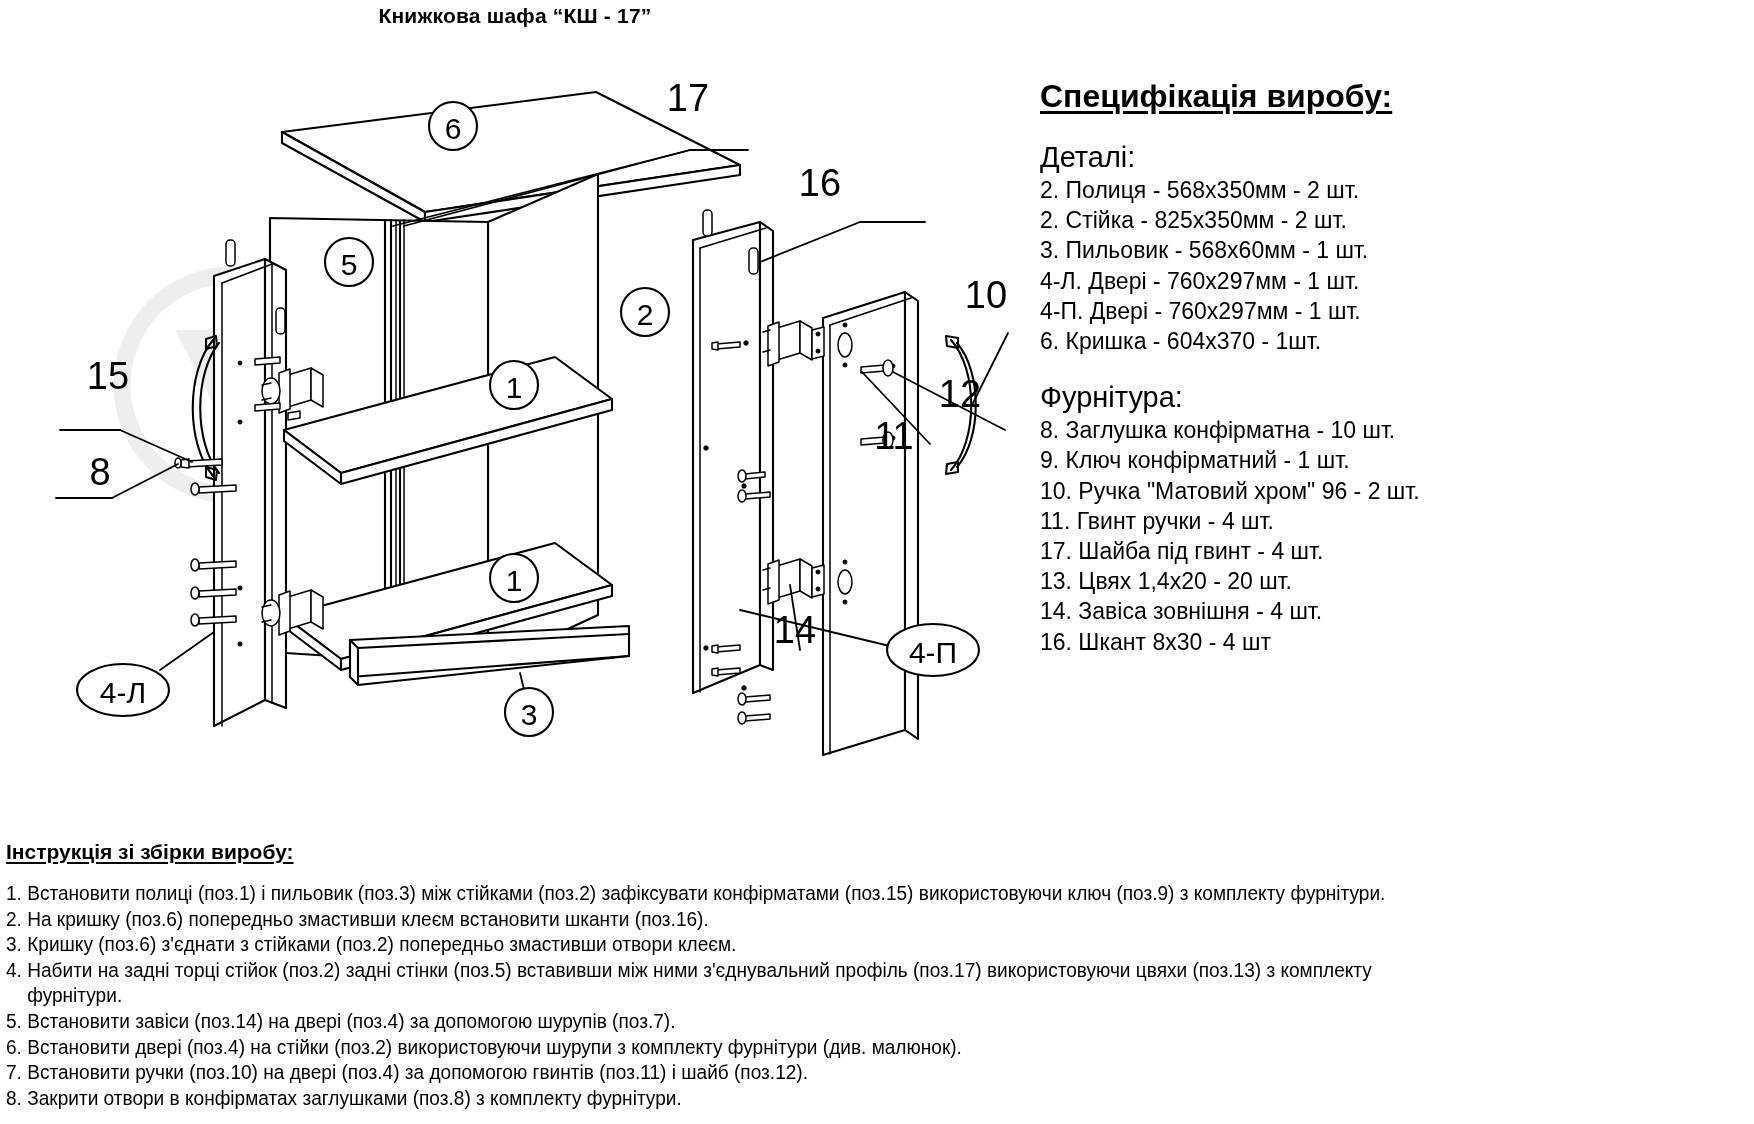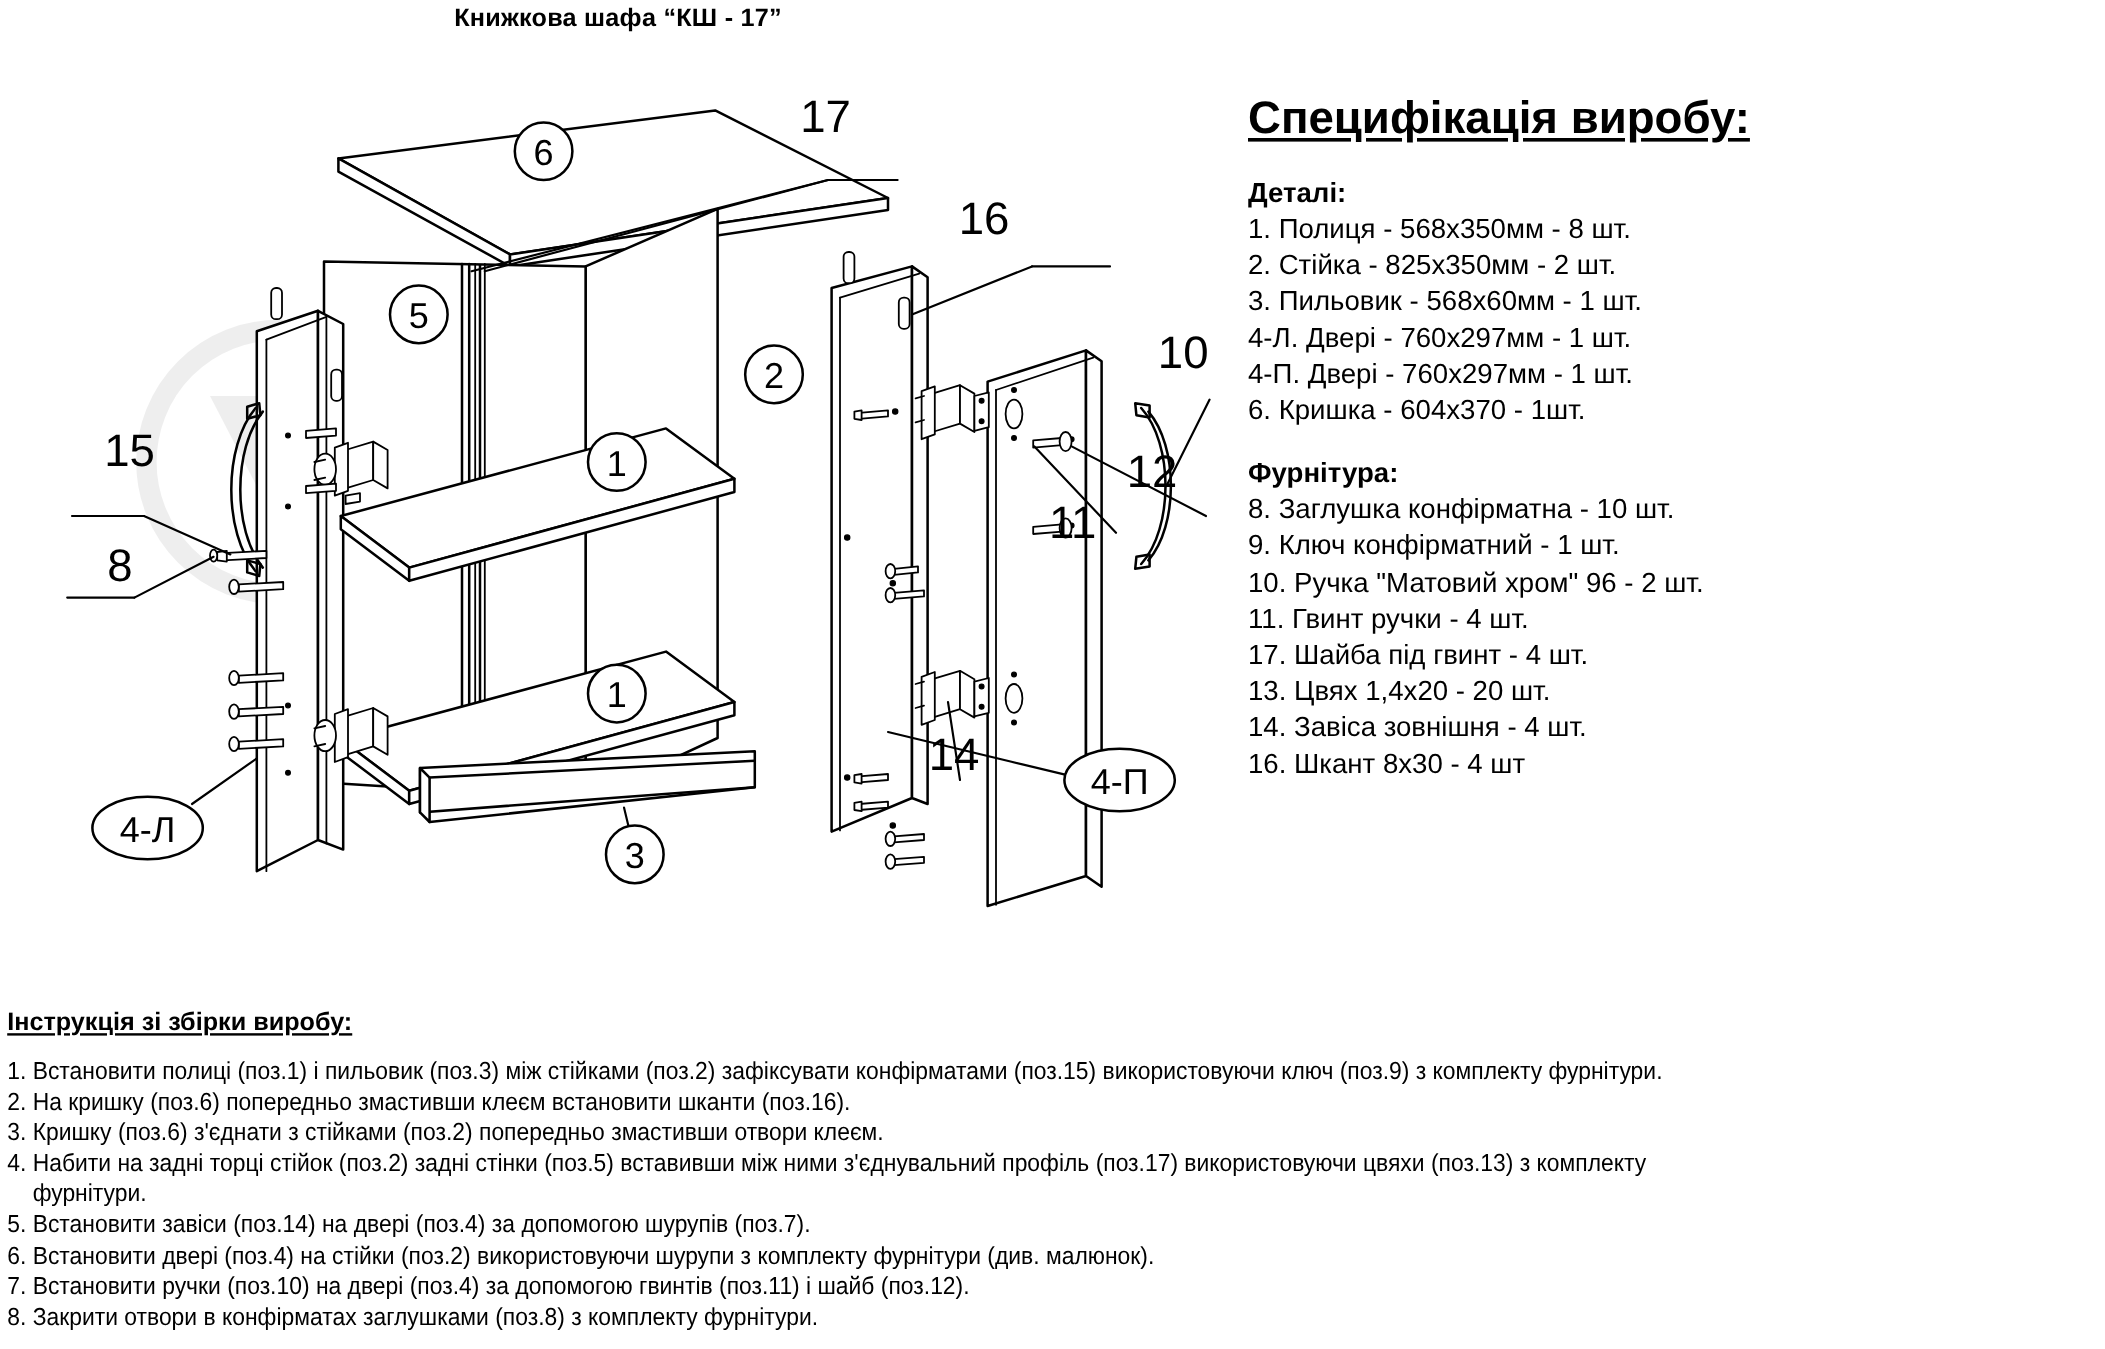--- a/index.html
+++ b/index.html
@@ -26,30 +26,30 @@
     white-space: nowrap;
   }
 
   
   #spec-panel {
     position: absolute;
     left: 1040px; top: 78px;
     width: 710px;
   }
   #spec-heading {
-    font-size: 38px;
+    font-size: 32px;
     font-weight: bold;
     text-decoration: underline;
     text-underline-offset: 4px;
     margin: 0 0 26px 0;
     white-space: nowrap;
   }
   .spec-group-title {
-    font-size: 23px;
-    font-weight: bold;
+    font-size: 29px;
+    font-weight: normal;
     margin: 0 0 1px 0;
   }
   .spec-list {
     list-style: none;
     margin: 0; padding: 0;
   }
   .spec-list li {
     font-size: 23px;
     line-height: 30.2px;
     white-space: nowrap;
@@ -402,21 +402,21 @@
 
 </svg>
 </div>
 
 <div id="spec-panel">
   <div id="spec-heading">Специфікація виробу:</div>
 
   <div>
     <div class="spec-group-title">Деталі:</div>
     <ul class="spec-list" id="parts-list">
-        <li>1. Полиця - 568х350мм - 8 шт.</li>
+        <li>2. Полиця - 568х350мм - 2 шт.</li>
         <li>2. Стійка - 825х350мм - 2 шт.</li>
         <li>3. Пильовик - 568х60мм - 1 шт.</li>
         <li>4-Л. Двері - 760х297мм - 1 шт.</li>
         <li>4-П. Двері - 760х297мм - 1 шт.</li>
         <li>6. Кришка - 604х370 - 1шт.</li>
       </ul>
   </div>
 
   <div id="hardware-group">
     <div class="spec-group-title">Фурнітура:</div>

